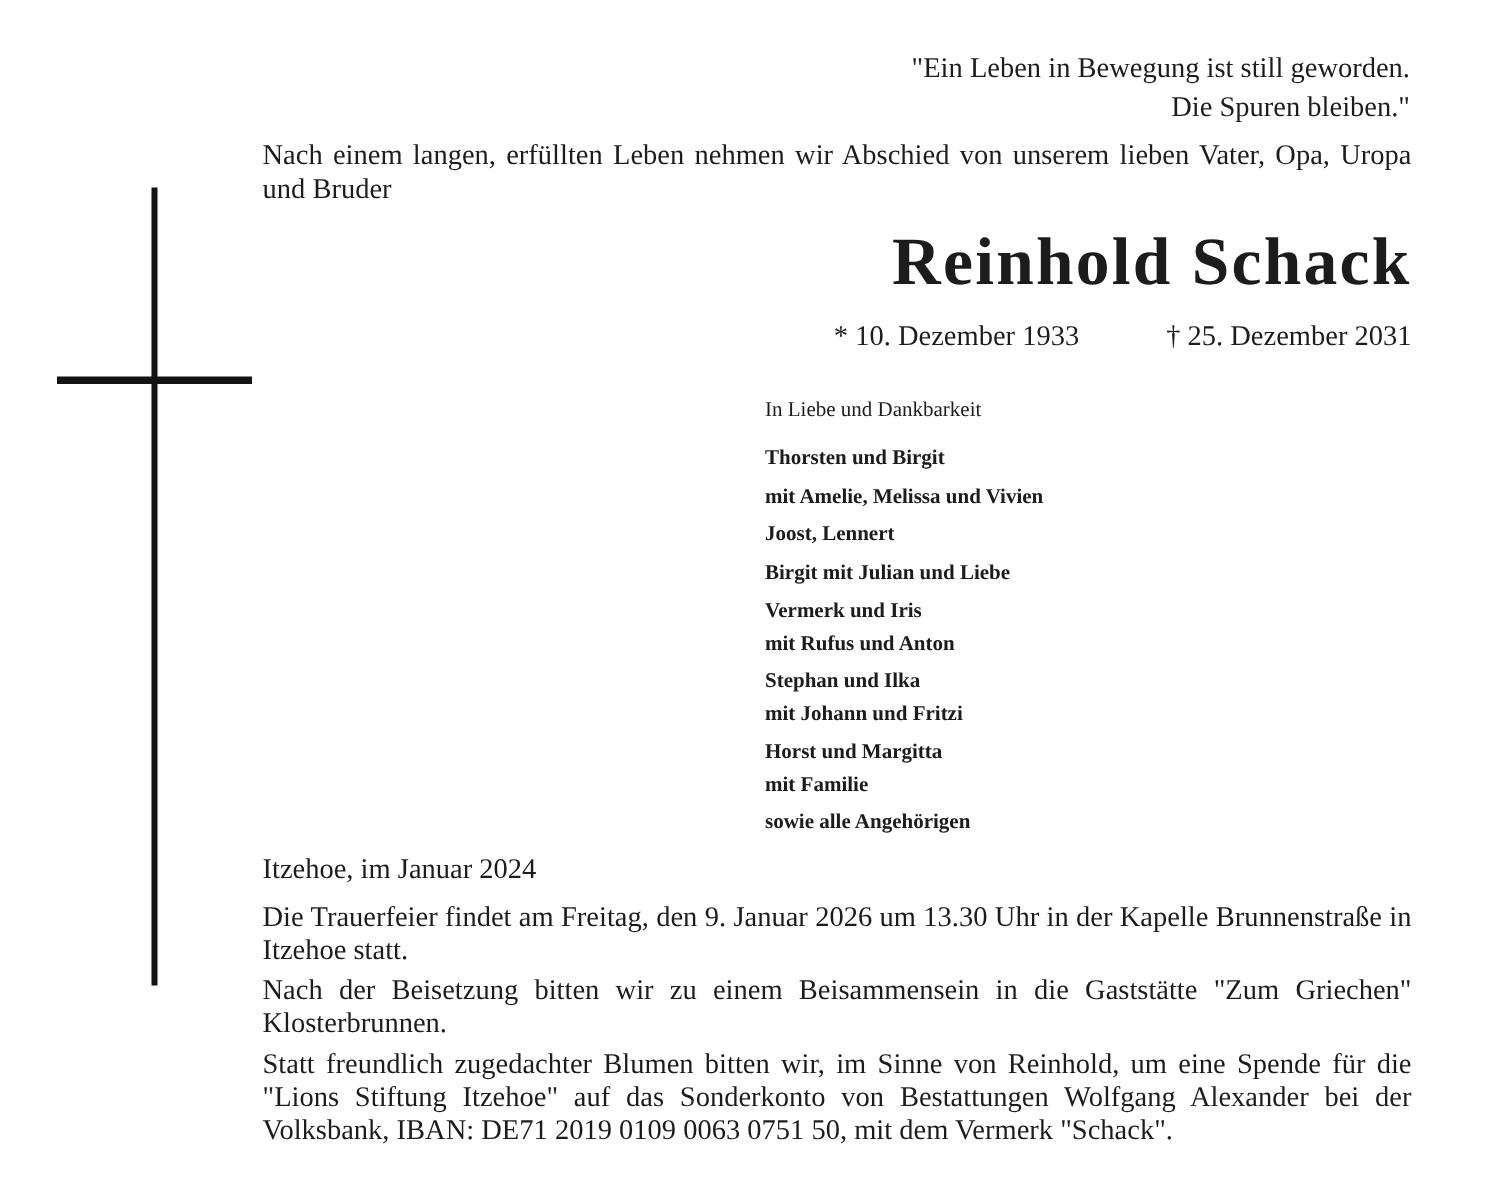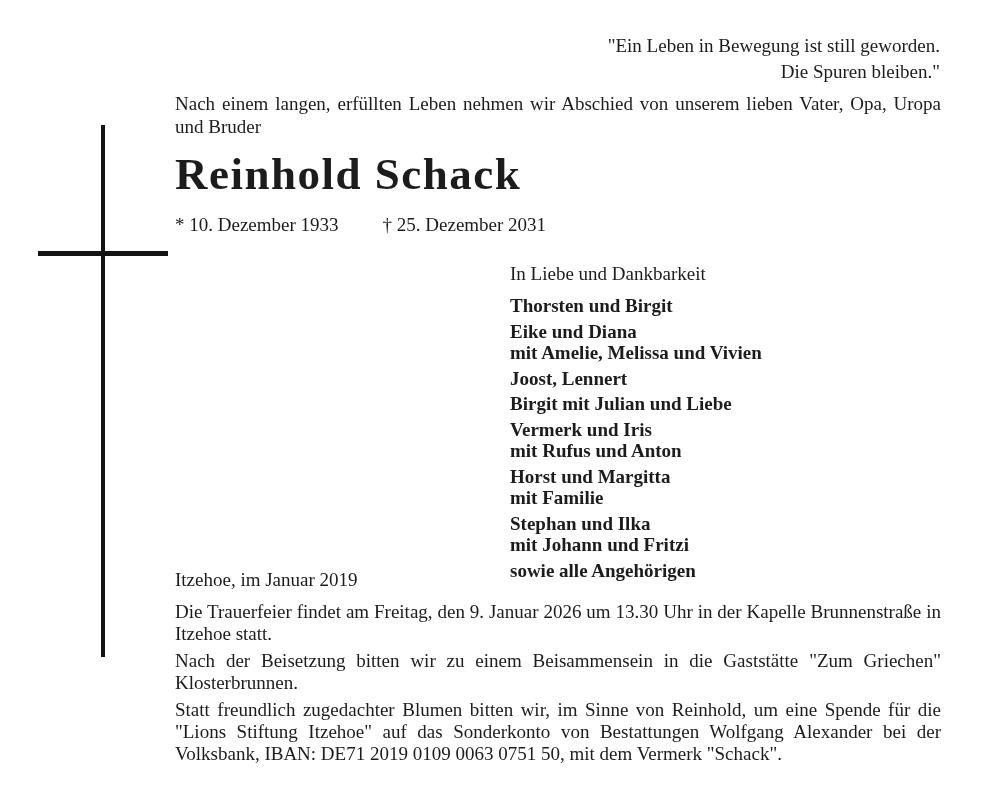--- a/index.html
+++ b/index.html
@@ -41,39 +41,39 @@
     width: 766px;
     font-size: 19px;
     line-height: 23px;
     text-align: justify;
   }
 
   .name-block {
     position: absolute;
     left: 175px; top: 148px;
     width: 766px;
-    text-align: left;
+    text-align: right;
   }
   .deceased-name {
     margin: 0;
     font-size: 45px;
     line-height: 52px;
     font-weight: bold;
     letter-spacing: 1.5px;
   }
   .dates {
     margin-top: 14px;
     font-size: 19px;
   }
-  .dates .birth { margin-right: 44px; }
+  .dates .birth { margin-right: 58px; }
 
   .family {
     position: absolute;
     left: 510px; top: 263px;
-    font-size: 19px;
+    font-size: 14px;
   }
   .dedication {
     margin: 0 0 10px 0;
     line-height: 22px;
     font-weight: normal;
   }
   .mourner-group {
     font-weight: bold;
     line-height: 21.5px;
     margin-bottom: 4px;
@@ -118,47 +118,46 @@
       <span class="birth">* 10. Dezember 1933</span><span>† 25. Dezember 2031</span>
     </div>
   </div>
 
   <div class="family">
     <p class="dedication">In Liebe und Dankbarkeit</p>
     <div class="mourner-group">
       <div>Thorsten und Birgit</div>
     </div>
     <div class="mourner-group">
-      <div>Eike und Diana</div>
       <div>mit Amelie, Melissa und Vivien</div>
     </div>
     <div class="mourner-group">
       <div>Joost, Lennert</div>
     </div>
     <div class="mourner-group">
       <div>Birgit mit Julian und Liebe</div>
     </div>
     <div class="mourner-group">
       <div>Vermerk und Iris</div>
       <div>mit Rufus und Anton</div>
     </div>
     <div class="mourner-group">
+      <div>Stephan und Ilka</div>
+      <div>mit Johann und Fritzi</div>
+    </div>
+    <div class="mourner-group">
       <div>Horst und Margitta</div>
       <div>mit Familie</div>
-    </div>
-    <div class="mourner-group">
-      <div>Stephan und Ilka</div>
-      <div>mit Johann und Fritzi</div>
     </div>
     <div class="mourner-group">
       <div>sowie alle Angehörigen</div>
     </div>
   </div>
 
-  <div class="place-date">Itzehoe, im Januar 2019</div>
+  <div class="place-date">Itzehoe, im Januar 2024</div>
 
   <div class="notices">
     <p>Die Trauerfeier findet am Freitag, den 9. Januar 2026 um 13.30 Uhr in der Kapelle Brunnenstraße in Itzehoe statt.</p>
     <p>Nach der Beisetzung bitten wir zu einem Beisammensein in die Gaststätte "Zum Griechen" Klosterbrunnen.</p>
     <p>Statt freundlich zugedachter Blumen bitten wir, im Sinne von Reinhold, um eine Spende für die "Lions Stiftung Itzehoe" auf das Sonderkonto von Bestattungen Wolfgang Alexander bei der Volksbank, IBAN: DE71 2019 0109 0063 0751 50, mit dem Vermerk "Schack".</p>
   </div>
 
 </div>
 
 </body></html>

